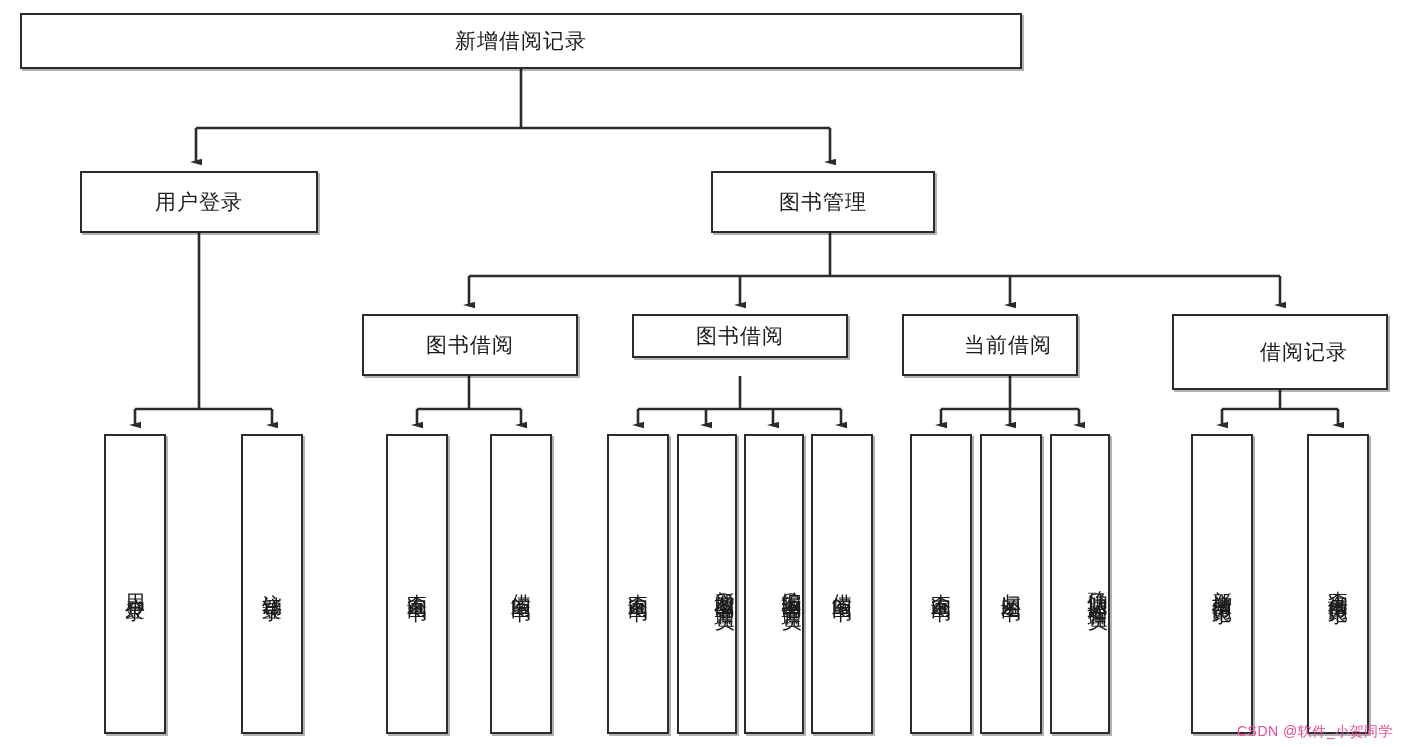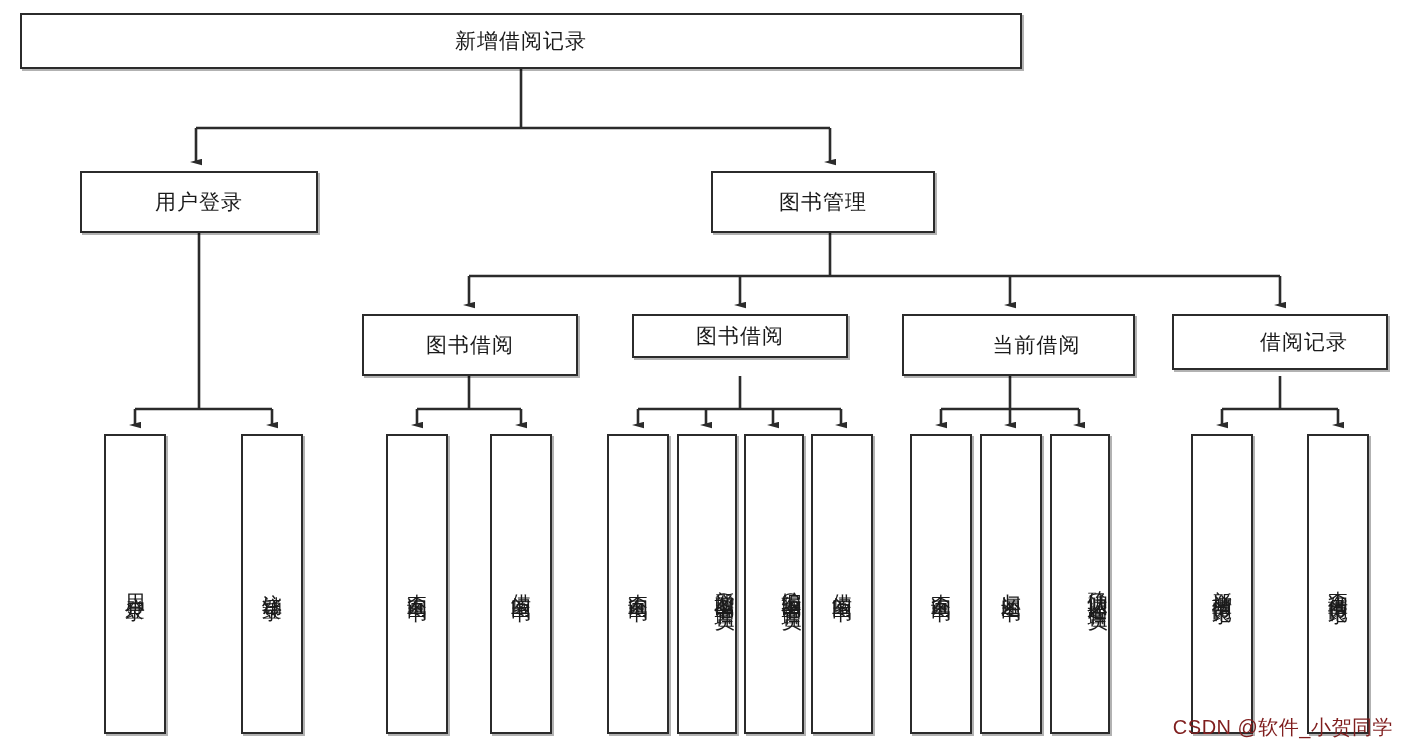--- a/index.html
+++ b/index.html
@@ -56,22 +56,22 @@
     padding-top: 0;
   }
   .node-label {
     display: block;
     white-space: nowrap;
   }
   #watermark {
     position: absolute;
     right: 12px;
     bottom: 6px;
-    font-size: 20px;
-    color: #7f1d1d;
+    font-size: 14px;
+    color: #ec4899;
     letter-spacing: 0.5px;
     white-space: nowrap;
     user-select: none;
   }
 </style>
 </head>
 <body>
 
 <div id="canvas">
 
@@ -139,25 +139,25 @@
   </div>
 
   <div class="node horizontal" style="left:362px; top:314px; width:216px; height:62px;">
     <span class="node-label">图书借阅</span>
   </div>
 
   <div class="node horizontal" style="left:632px; top:314px; width:216px; height:44px;">
     <span class="node-label">图书借阅</span>
   </div>
 
-  <div class="node horizontal" style="left:902px; top:314px; width:233px; height:62px;padding-left:36px;">
+  <div class="node horizontal" style="left:902px; top:314px; width:176px; height:62px;padding-left:36px;">
     <span class="node-label">当前借阅</span>
   </div>
 
-  <div class="node horizontal" style="left:1172px; top:314px; width:216px; height:56px;padding-left:48px;">
+  <div class="node horizontal" style="left:1172px; top:314px; width:216px; height:76px;padding-left:48px;">
     <span class="node-label">借阅记录</span>
   </div>
 
   <div class="node vertical centered" style="left:104px; top:434px; width:62px; height:300px;">
     <span class="node-label">用户登录</span>
   </div>
 
   <div class="node vertical centered" style="left:241px; top:434px; width:62px; height:300px;">
     <span class="node-label">注销登录</span>
   </div>

